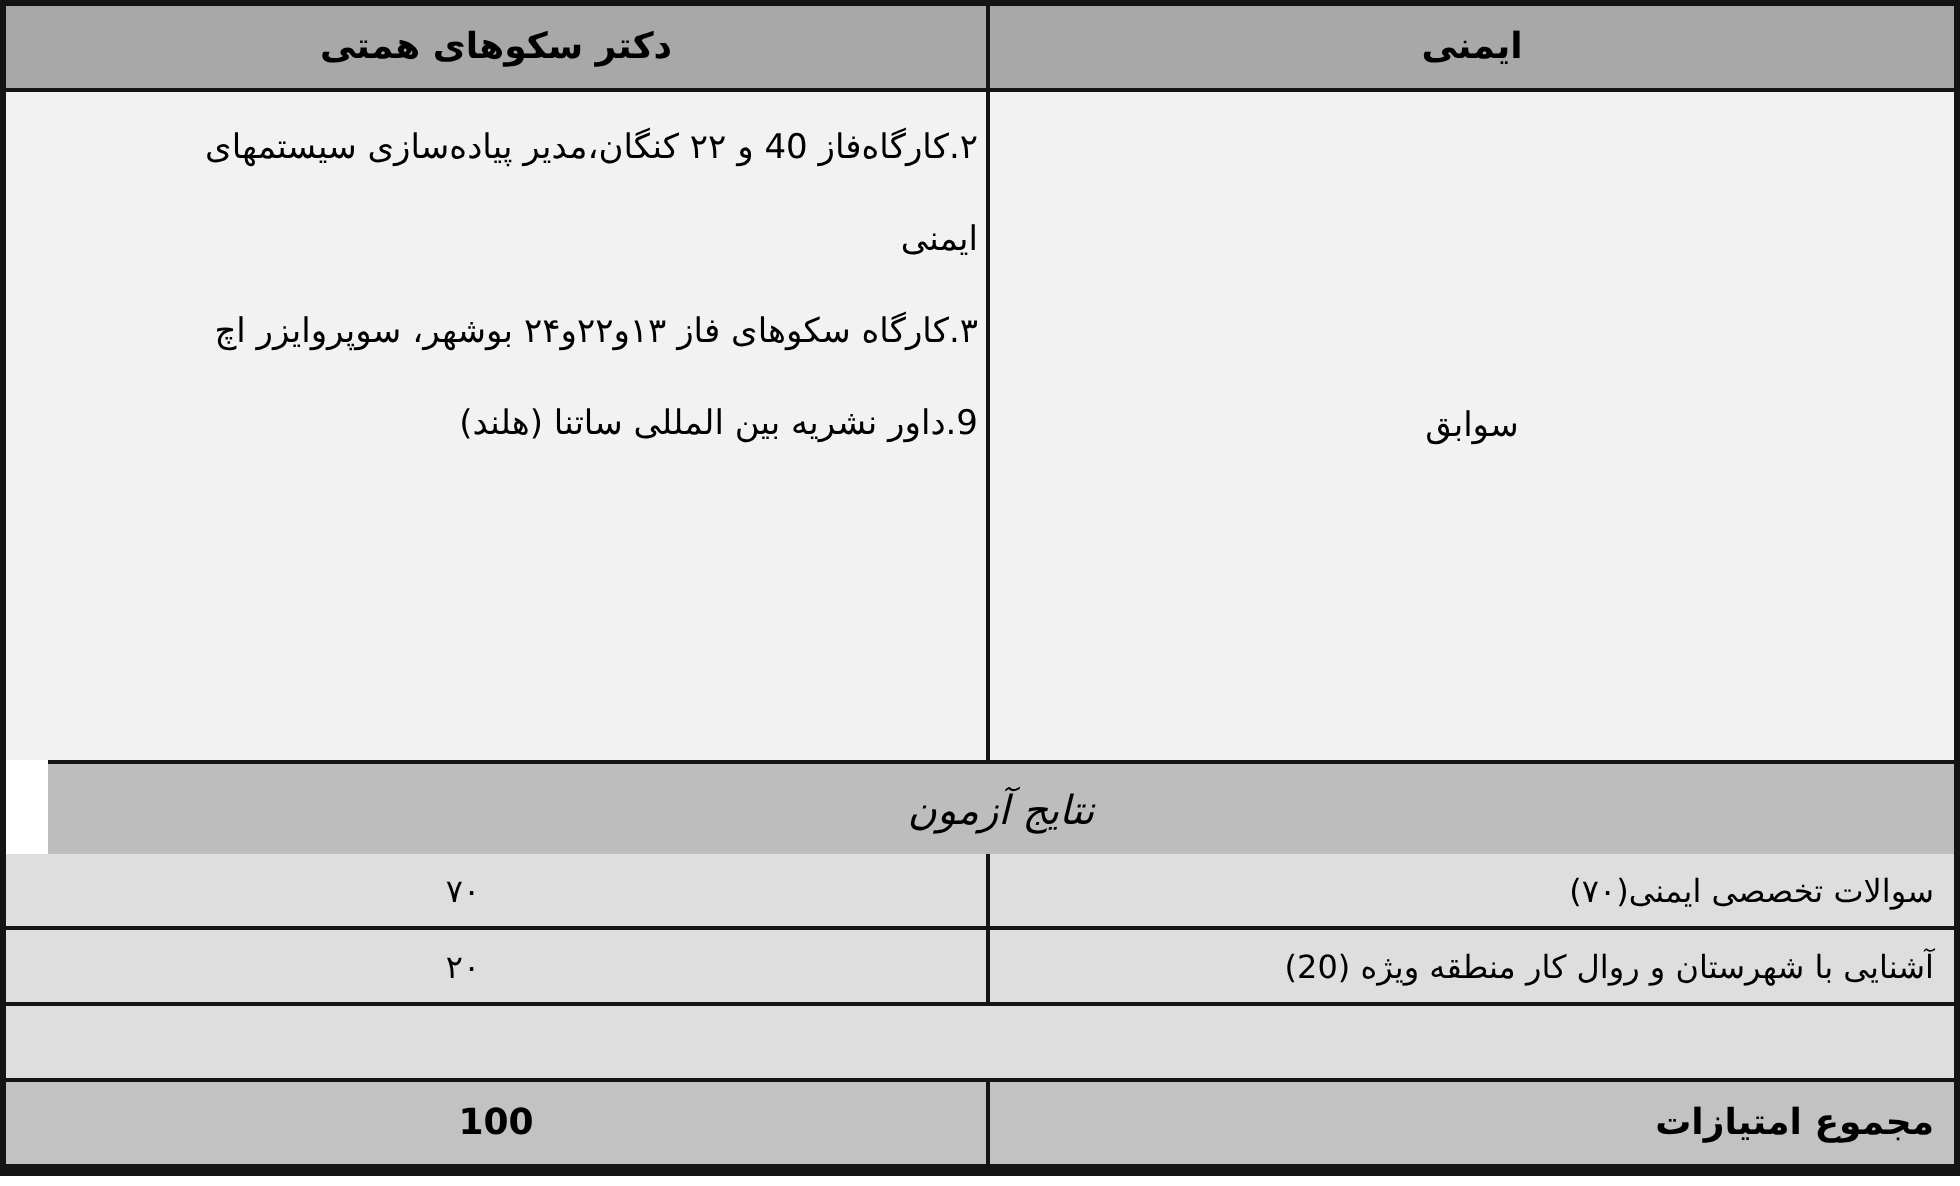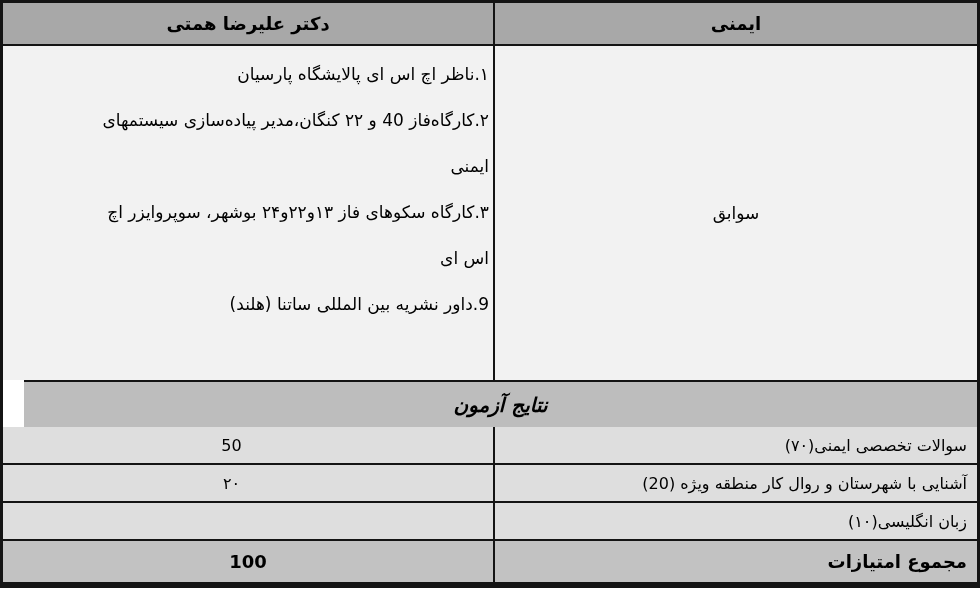--- a/index.html
+++ b/index.html
@@ -39,65 +39,62 @@
   .records-lines{box-sizing:border-box;width:100%;padding:5px 4px 0 6px;}
   .record-line{
     line-height:46px;
     white-space:nowrap;
     text-align:right;
     font-size:17px;
   }
   .section-row{
     height:45px;background:var(--section-bg,#bdbdbd);
     display:flex;align-items:center;justify-content:center;
-    font-style:italic;font-weight:bold;font-size:20px;margin-left:21px;
+    font-style:italic;font-weight:normal;font-size:20px;margin-left:21px;
   }
   .result-row{height:36px;background:var(--row-bg,#dedede);font-size:16px;}
   .result-row .cell-label{justify-content:flex-start;padding:0 10px;margin-left:33px;}
   .total-row{height:41px;background:var(--total-bg,#c2c2c2);font-weight:bold;font-size:18px;}
   .total-row .cell-label{justify-content:flex-start;padding:0 10px;text-align:center;}
 </style>
 </head>
 <body>
 
 <div class="page">
   <div class="score-table">
 
     <div class="row header-row">
       <div class="cell-label">ایمنی</div>
-      <div class="cell-value">دکتر  علیرضا همتی</div>
+      <div class="cell-value">دکتر  سکوهای همتی</div>
     </div>
 
     <div class="row records-row">
       <div class="cell-label">سوابق</div>
       <div class="cell-value">
         <div class="records-lines">
-            <div class="record-line">۱.ناظر اچ اس ای پالایشگاه پارسیان</div>
             <div class="record-line">۲.کارگاه‌فاز 40 و ۲۲ کنگان،مدیر پیاده‌سازی سیستمهای</div>
             <div class="record-line">ایمنی</div>
             <div class="record-line">۳.کارگاه سکوهای فاز ۱۳و۲۲و۲۴ بوشهر، سوپروایزر اچ</div>
-            <div class="record-line">اس ای</div>
             <div class="record-line">9.داور نشریه بین المللی ساتنا (هلند)</div>
           </div>
       </div>
     </div>
 
     <div class="row section-row">نتایج آزمون</div>
 
     <div>
         <div class="row result-row">
         <div class="cell-label">سوالات تخصصی ایمنی(۷۰)</div>
-        <div class="cell-value">50</div>
+        <div class="cell-value">۷۰</div>
       </div>
         <div class="row result-row">
         <div class="cell-label">آشنایی با شهرستان و روال کار منطقه ویژه (20)</div>
         <div class="cell-value">۲۰</div>
       </div>
         <div class="row result-row">
-        <div class="cell-label">زبان انگلیسی(۱۰)</div>
       </div>
       </div>
 
     <div class="row total-row">
       <div class="cell-label">مجموع امتیازات</div>
       <div class="cell-value">100</div>
     </div>
 
   </div>
 </div>

